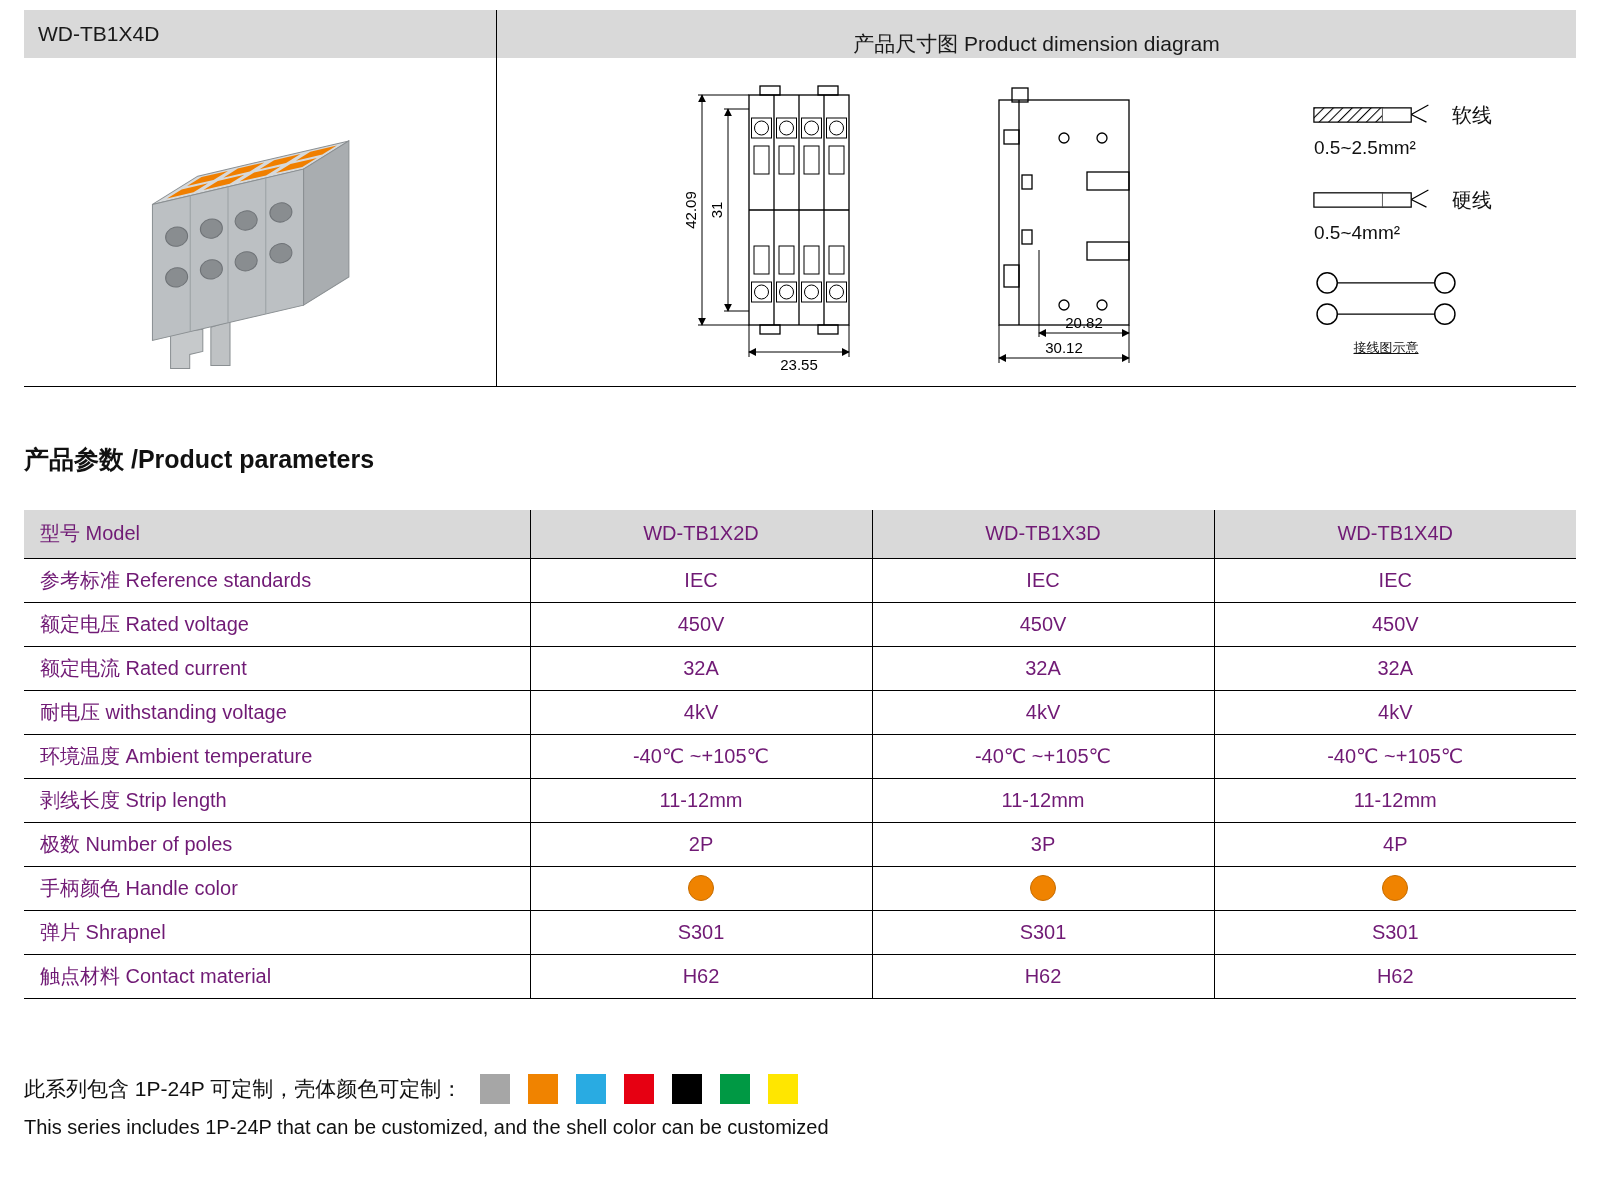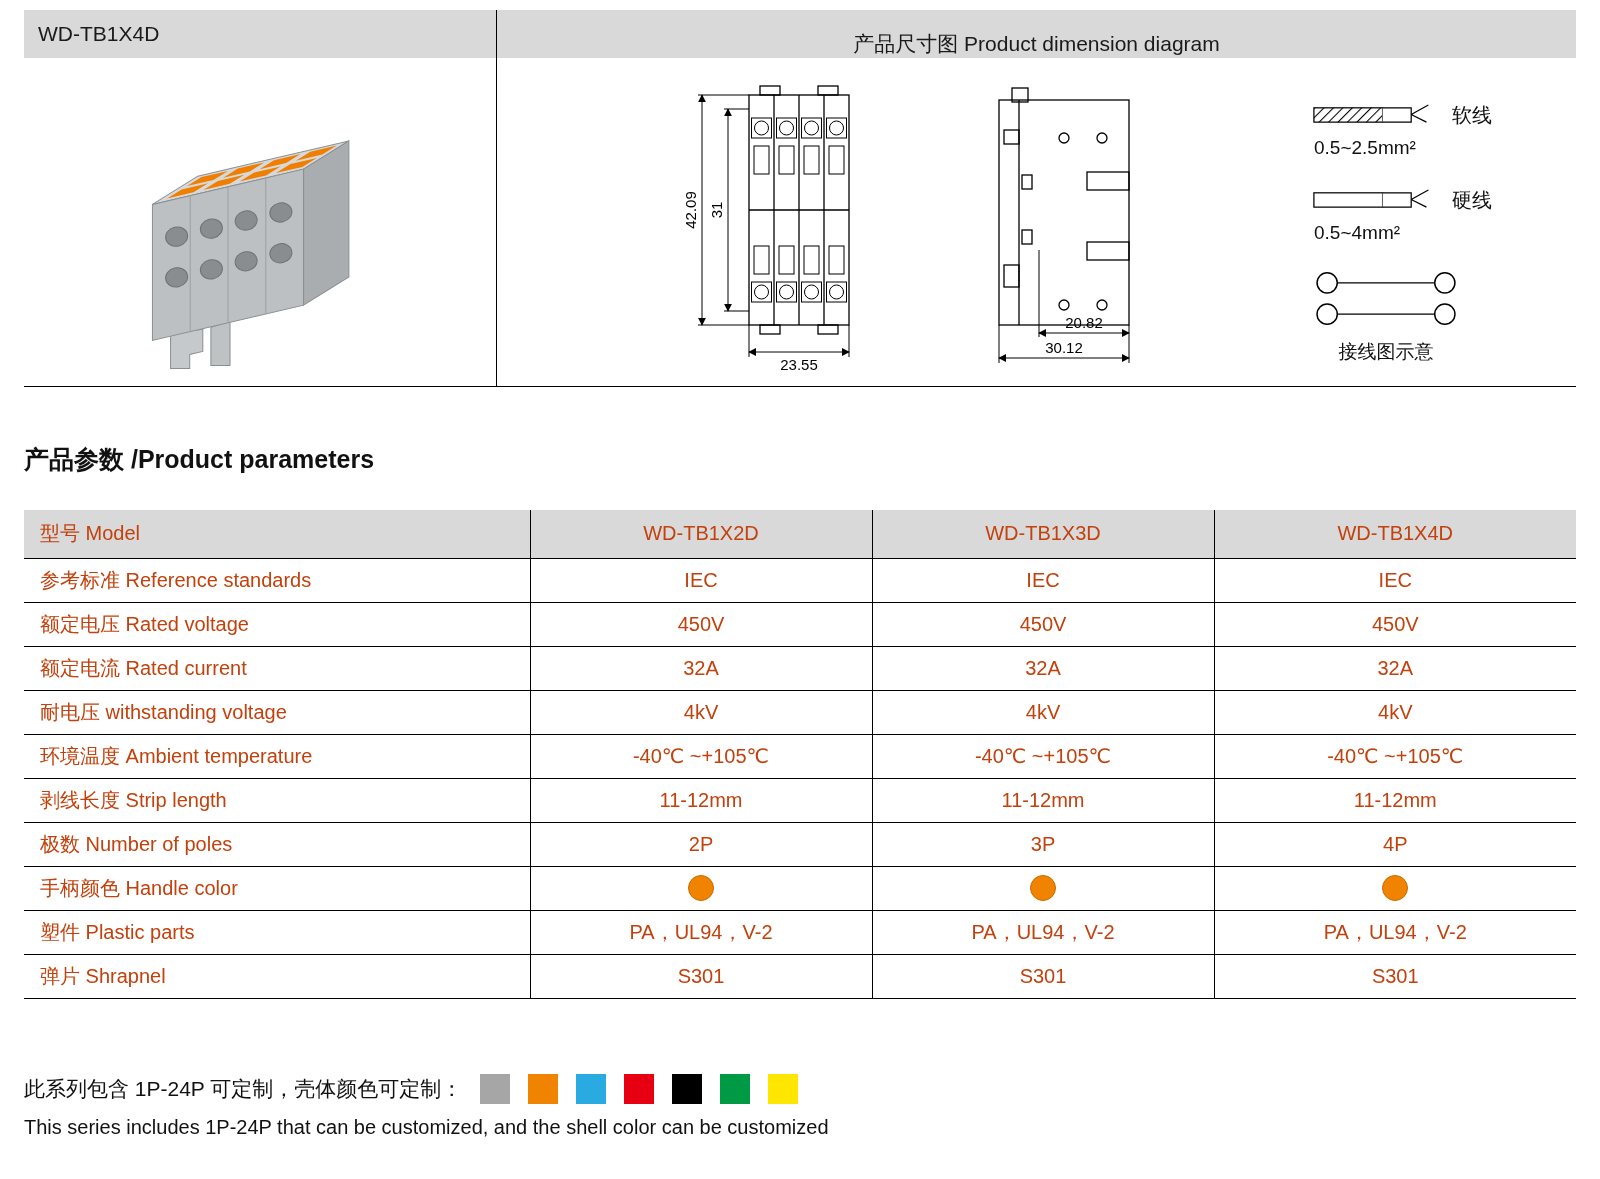--- a/index.html
+++ b/index.html
@@ -21,32 +21,32 @@
   #product-photo-wrap { position:absolute; left:92px; top:62px; width:272px; height:315px; }
   #front-view-wrap    { position:absolute; left:683px; top:76px; width:212px; height:300px; }
   #side-view-wrap     { position:absolute; left:943px; top:80px; width:217px; height:298px; }
 
   
   #legend { position:absolute; left:1312px; top:100px; width:230px; }
   .lrow { display:flex; align-items:flex-end; gap:16px; }
   .ltxt { font-size:20px; }
   .lrange { font-size:19px; margin:8px 0 26px 2px; }
   #connector-glyph { display:block; margin-top:6px; }
-  .lcaption { font-size:19px; margin-top:12px; width:148px; text-align:center; }
+  .lcaption { font-size:13px; margin-top:12px; width:148px; text-align:center;text-decoration:underline; }
 
   
   #section-title { position:absolute; left:24px; top:443px; font-size:25px; font-weight:bold; }
 
   #params-table {
     position:absolute; left:24px; top:510px; width:1552px;
     border-collapse:collapse; table-layout:fixed;
   }
   #params-table th, #params-table td {
     border-bottom:1px solid #000; font-weight:normal; font-size:20px;
-    text-align:center; height:44px; padding:0 8px; color:#c2410c;
+    text-align:center; height:44px; padding:0 8px; color:#701a75;
   }
   #params-table th { background:#d9d9d9; height:48px;text-align:center; }
   #params-table th:first-child, #params-table td:first-child {
     text-align:left; padding-left:16px;
   }
   #params-table th + th, #params-table td + td { border-left:1px solid #000; }
 
   .dot {
     display:inline-block; width:26px; height:26px; border-radius:50%;
     border:1px solid #c66c00; vertical-align:middle;
@@ -317,30 +317,30 @@
       <td>3P</td>
       <td>4P</td>
     </tr>
     <tr>
       <td>手柄颜色 Handle color</td>
       <td><span class="dot" style="background-color: rgb(240, 131, 0);"></span></td>
       <td><span class="dot" style="background-color: rgb(240, 131, 0);"></span></td>
       <td><span class="dot" style="background-color: rgb(240, 131, 0);"></span></td>
     </tr>
     <tr>
-      <td>塑件 Plastic parts</td>
-      <td>PA，UL94，V-2</td>
-      <td>PA，UL94，V-2</td>
-      <td>PA，UL94，V-2</td>
-    </tr>
-    <tr>
       <td>弹片 Shrapnel</td>
       <td>S301</td>
       <td>S301</td>
       <td>S301</td>
+    </tr>
+    <tr>
+      <td>触点材料 Contact material</td>
+      <td>H62</td>
+      <td>H62</td>
+      <td>H62</td>
     </tr>
   </tbody>
 </table>
 
 <div id="footer-cn">
   <span>此系列包含 1P-24P 可定制，壳体颜色可定制：</span>
   <span class="swatch" style="background-color: rgb(166, 166, 166);"></span>
   <span class="swatch" style="background-color: rgb(240, 131, 0);"></span>
   <span class="swatch" style="background-color: rgb(41, 171, 226);"></span>
   <span class="swatch" style="background-color: rgb(230, 0, 18);"></span>

